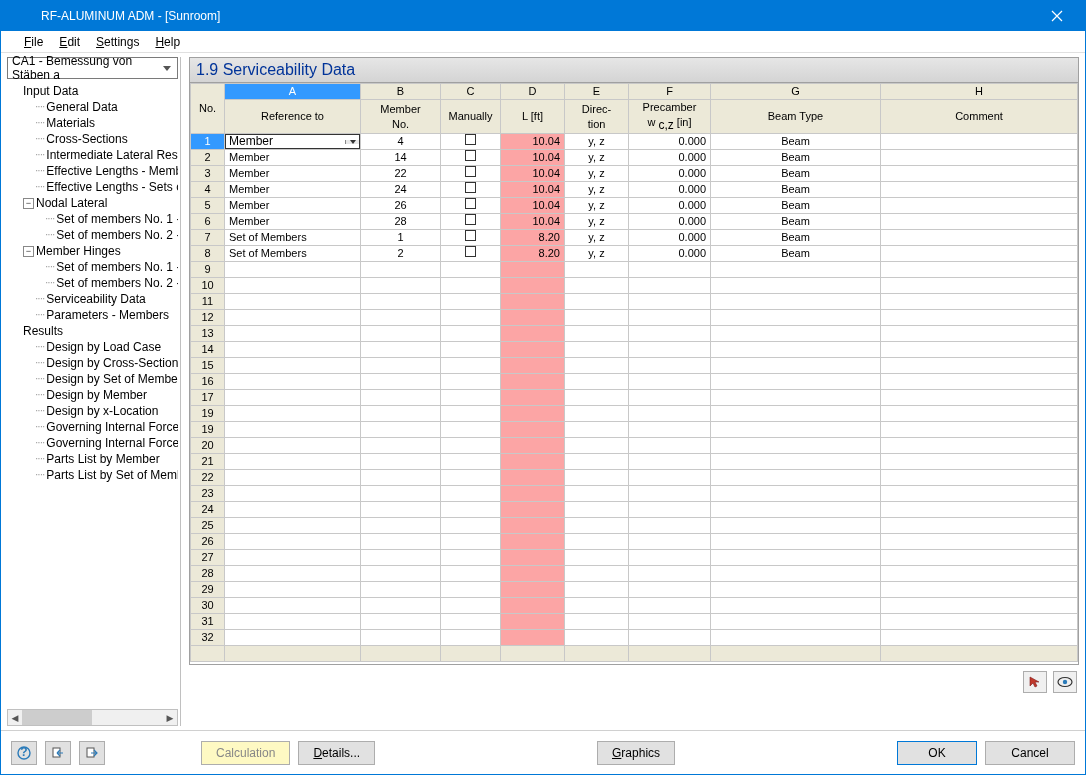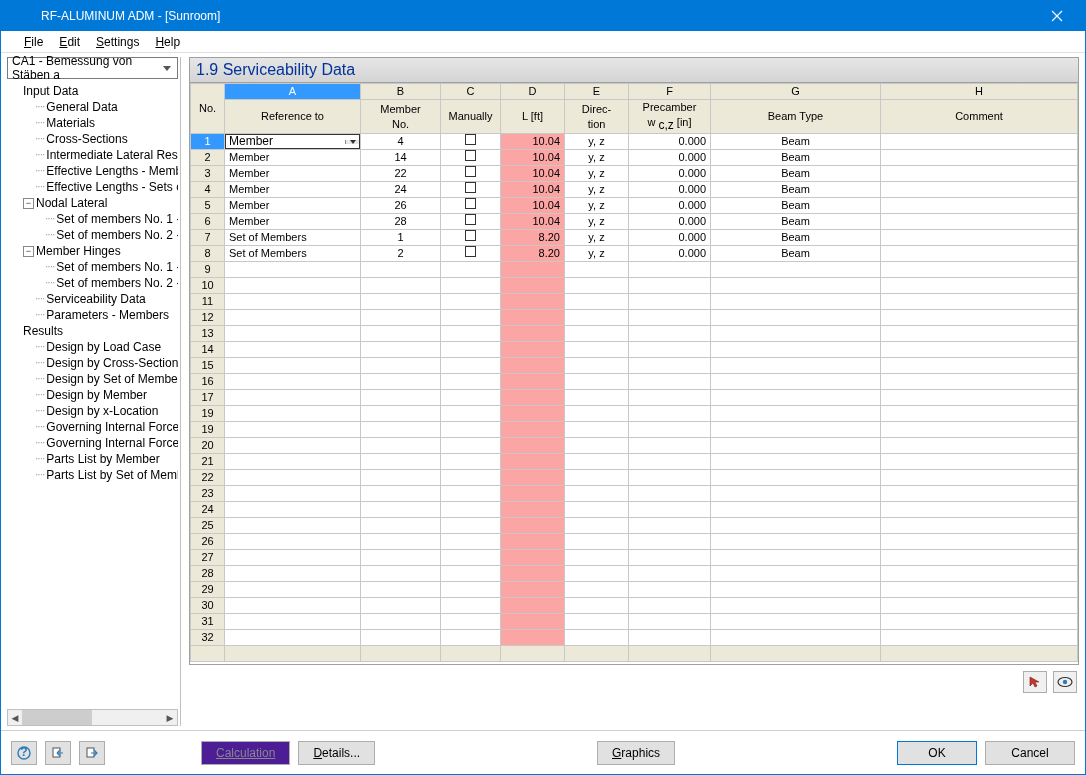--- a/index.html
+++ b/index.html
@@ -55,21 +55,21 @@
 .cb { display: inline-block; width: 11px; height: 11px; border: 1px solid #333; background: #fff; }
 table.grid tr.lastrow td { background: #ece9d8; border-top: 1px solid #a0a0a0; }
 table.grid tr.lastrow td.rowh { background: #ece9d8; }
 
 .toolbar-mini { display: flex; justify-content: flex-end; gap: 6px; padding: 6px 2px; }
 .mini-btn { width: 24px; height: 22px; border: 1px solid #adadad; background: #f0f0f0; display: flex; align-items: center; justify-content: center; cursor: pointer; }
 
 
 .bottom { height: 44px; border-top: 1px solid #d0d0d0; display: flex; align-items: center; padding: 6px 10px; gap: 8px; }
 .bottom .btn { height: 24px; border: 1px solid #adadad; background: #e1e1e1; padding: 0 14px; display: flex; align-items: center; cursor: pointer; }
-.bottom .btn.disabled { color: #888; background: #4c1d95; text-decoration: underline; }
+.bottom .btn.disabled { color: #888; background: #fef9c3; }
 .bottom .btn.primary { border: 1px solid #0078d7; }
 .bottom .icon-btn { width: 26px; height: 24px; border: 1px solid #adadad; background: #e1e1e1; display: flex; align-items: center; justify-content: center; cursor: pointer; }
 .spacer { flex: 1; }
 </style>
 </head>
 <body>
 
 <div class="titlebar">
   <div class="title">RF-ALUMINUM ADM - [Sunroom]</div>
   <div class="close">

